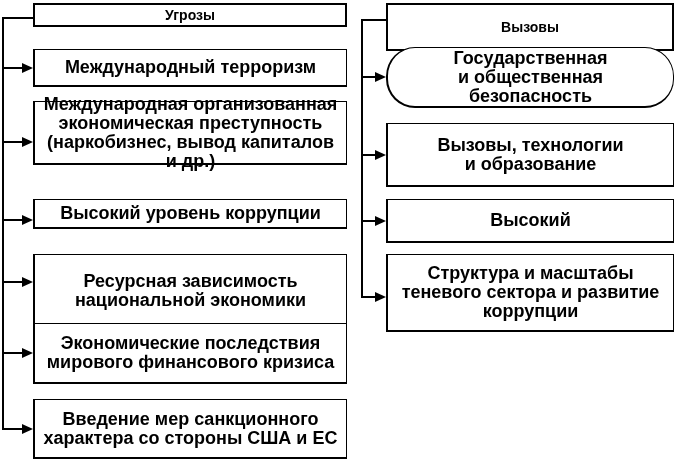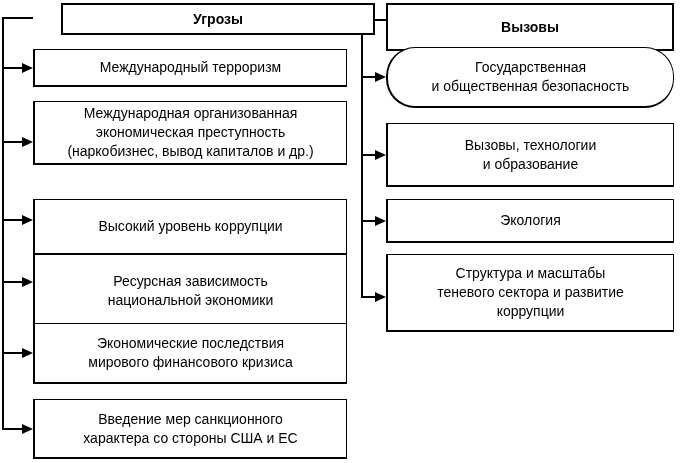--- a/index.html
+++ b/index.html
@@ -21,23 +21,24 @@
     box-sizing: border-box;
     background: #ffffff;
     border: 1px solid #000000;
     border-left-width: 2px;
     border-bottom-width: 2px;
     display: flex;
     align-items: center;
     justify-content: center;
     text-align: center;
     white-space: pre-line;
-    font-size: 14px;
+    font-size: 18px;
     line-height: 19px;
     padding: 2px 6px;
+    font-weight: bold;
   }
   .box.header {
     border: 2px solid #000000;
     font-weight: bold;
     font-size: 14px;
   }
   .lcol { left: 33px; width: 314px; }
   .rcol { left: 386px; width: 288px; }
   .line {
     position: absolute;
@@ -76,36 +77,36 @@
   <div class="line" style="left:361px; top:19px; width:25px; height:2px;"></div>
   <div class="line" style="left:361px; top:76px; width:16px; height:2px;"></div>
   <div class="arrow" style="left:375px; top:72px;"></div>
   <div class="line" style="left:361px; top:154px; width:16px; height:2px;"></div>
   <div class="arrow" style="left:375px; top:150px;"></div>
   <div class="line" style="left:361px; top:220px; width:16px; height:2px;"></div>
   <div class="arrow" style="left:375px; top:216px;"></div>
   <div class="line" style="left:361px; top:296px; width:16px; height:2px;"></div>
   <div class="arrow" style="left:375px; top:292px;"></div>
 
-  <div class="box header lcol" style="top:3px; height:32px;margin-left:28px;">Угрозы</div>
+  <div class="box header lcol" style="top:3px; height:24px;">Угрозы</div>
   <div class="box lcol" style="top:49px; height:38px;">Международный терроризм</div>
   <div class="box lcol" style="top:101px; height:64px;">Международная организованная
 экономическая преступность
 (наркобизнес, вывод капиталов и др.)</div>
-  <div class="box lcol" style="top:199px; height:56px;">Высокий уровень коррупции</div>
+  <div class="box lcol" style="top:199px; height:30px;">Высокий уровень коррупции</div>
   <div class="box lcol" style="top:254px; height:74px;">Ресурсная зависимость
 национальной экономики</div>
   <div class="box lcol" style="top:399px; height:60px;">Введение мер санкционного
 характера со стороны США и ЕС</div>
   <div class="box lcol" style="top:323px; height:61px;">Экономические последствия
 мирового финансового кризиса</div>
 
   <div class="box header rcol" style="top:3px; height:48px;">Вызовы</div>
   <div class="box rcol" style="top:47px; height:61px;border-radius:29px;">Государственная
 и общественная безопасность</div>
   <div class="box rcol" style="top:123px; height:64px;">Вызовы, технологии
 и образование</div>
-  <div class="box rcol" style="top:199px; height:44px;">Экология</div>
+  <div class="box rcol" style="top:199px; height:44px;">Высокий</div>
   <div class="box rcol" style="top:254px; height:78px;">Структура и масштабы
 теневого сектора и развитие
 коррупции</div>
 
 </div>
 
 </body></html>

